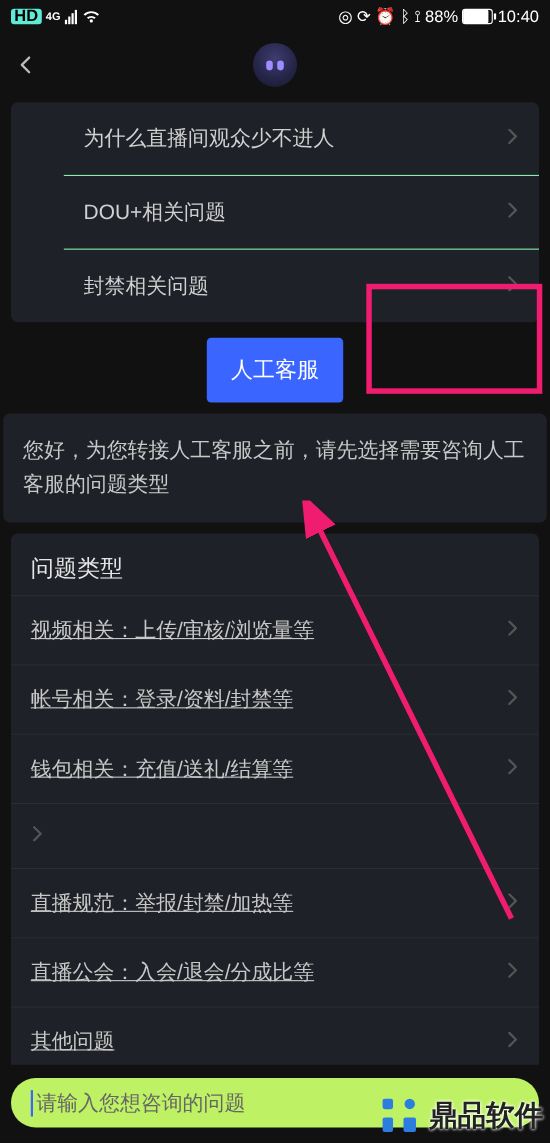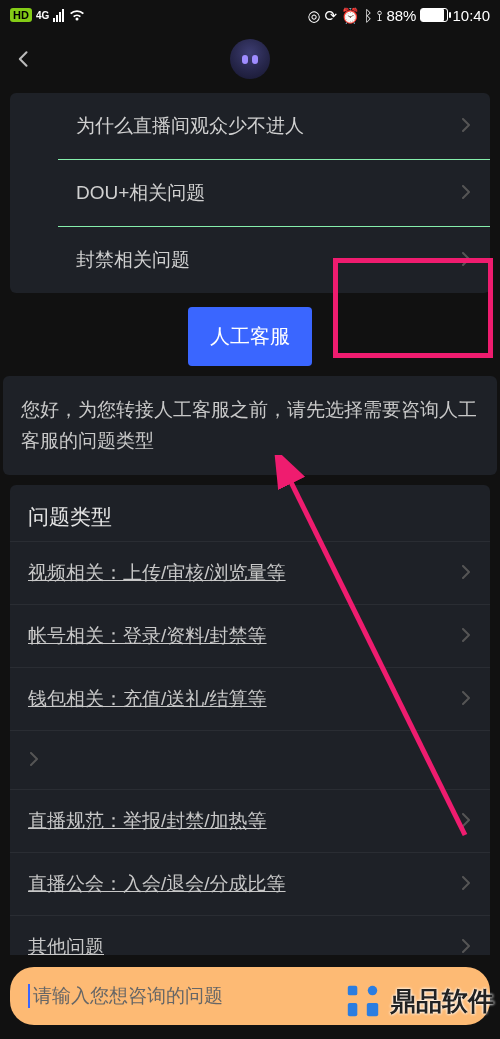--- a/index.html
+++ b/index.html
@@ -2,21 +2,21 @@
 <html><head>
 <meta charset="utf-8">
 <style>
   * { margin:0; padding:0; box-sizing:border-box; font-family:-apple-system,"PingFang SC","Microsoft YaHei",sans-serif; }
   body { width:500px; height:1039px; background:#111; color:#ddd; overflow:hidden; position:relative; }
 
   
   .status-bar { height:30px; display:flex; align-items:center; justify-content:space-between; padding:0 10px; font-size:15px; color:#fff; }
   .status-left { display:flex; align-items:center; gap:4px; }
   .status-right { display:flex; align-items:center; gap:4px; }
-  .badge { background:#84cc16; color:#000; border-radius:3px; padding:0 3px; font-size:11px; font-weight:bold; line-height:14px; }
+  .badge { background:#5eead4; color:#000; border-radius:3px; padding:0 3px; font-size:15px; font-weight:bold; line-height:14px; }
   .sig-bars { display:flex; align-items:flex-end; gap:1px; height:13px; }
   .sig-bars span { width:2px; background:#fff; }
   .sig-bars span:nth-child(1){height:4px}
   .sig-bars span:nth-child(2){height:7px}
   .sig-bars span:nth-child(3){height:10px}
   .sig-bars span:nth-child(4){height:13px}
   .batt { width:28px; height:14px; border:1.5px solid #fff; border-radius:3px; position:relative; display:flex; align-items:center; }
   .batt::after { content:""; position:absolute; right:-4px; top:3px; width:2px; height:6px; background:#fff; border-radius:1px; }
   .batt-fill { height:100%; background:#fff; width:88%; border-radius:1px; }
   .ic { font-size:15px; line-height:1; }
@@ -44,31 +44,31 @@
   .sys-card { background:#1e2127; border-radius:6px; margin:3px; padding:18px; font-size:19px; color:#c8c8c8; line-height:1.65; }
 
   
   .cat-card { background:#1e2127; border-radius:6px; margin:10px 10px 8px; padding-top:18px; }
   .cat-title { font-size:21px; color:#e5e5e5; padding:0 18px 10px; }
   .cat-row { display:flex; align-items:center; justify-content:space-between; padding:18px; border-top:1px solid #2a2d33; font-size:19px; color:#c8c8c8;text-decoration:underline; }
   .cat-row:first-of-type { border-top:1px solid #2a2d33; }
 
   
   .input-bar { position:absolute; bottom:0; left:0; right:0; background:#111; padding:12px 10px 14px; }
-  .input { background:#fdba74; border-radius:24px; height:58px; display:flex; align-items:center; padding:0 18px; font-size:19px; color:#666; position:relative; }
+  .input { background:#bef264; border-radius:24px; height:45px; display:flex; align-items:center; padding:0 18px; font-size:19px; color:#666; position:relative; }
   .cursor { width:2px; height:24px; background:#3a66ff; margin-right:3px; }
 
   
   .annotation { position:absolute; border:5px solid #ef1c6f; pointer-events:none; z-index:40; }
 
   
   .arrow { position:absolute; z-index:41; pointer-events:none; }
 
   
-  .watermark { position:absolute; right:6px; bottom:19px; display:flex; align-items:center; gap:8px; z-index:50; }
+  .watermark { position:absolute; right:6px; bottom:6px; display:flex; align-items:center; gap:8px; z-index:50; }
   .wm-logo { width:38px; height:38px; }
   .wm-text { font-size:26px; font-weight:600; color:#222; text-shadow:0 0 3px #fff,0 0 3px #fff; }
 </style>
 </head>
 <body>
 
 <div class="status-bar">
   <div class="status-left">
     <span class="badge">HD</span>
     <span style="font-size:10px;font-weight:bold;">4G</span>

